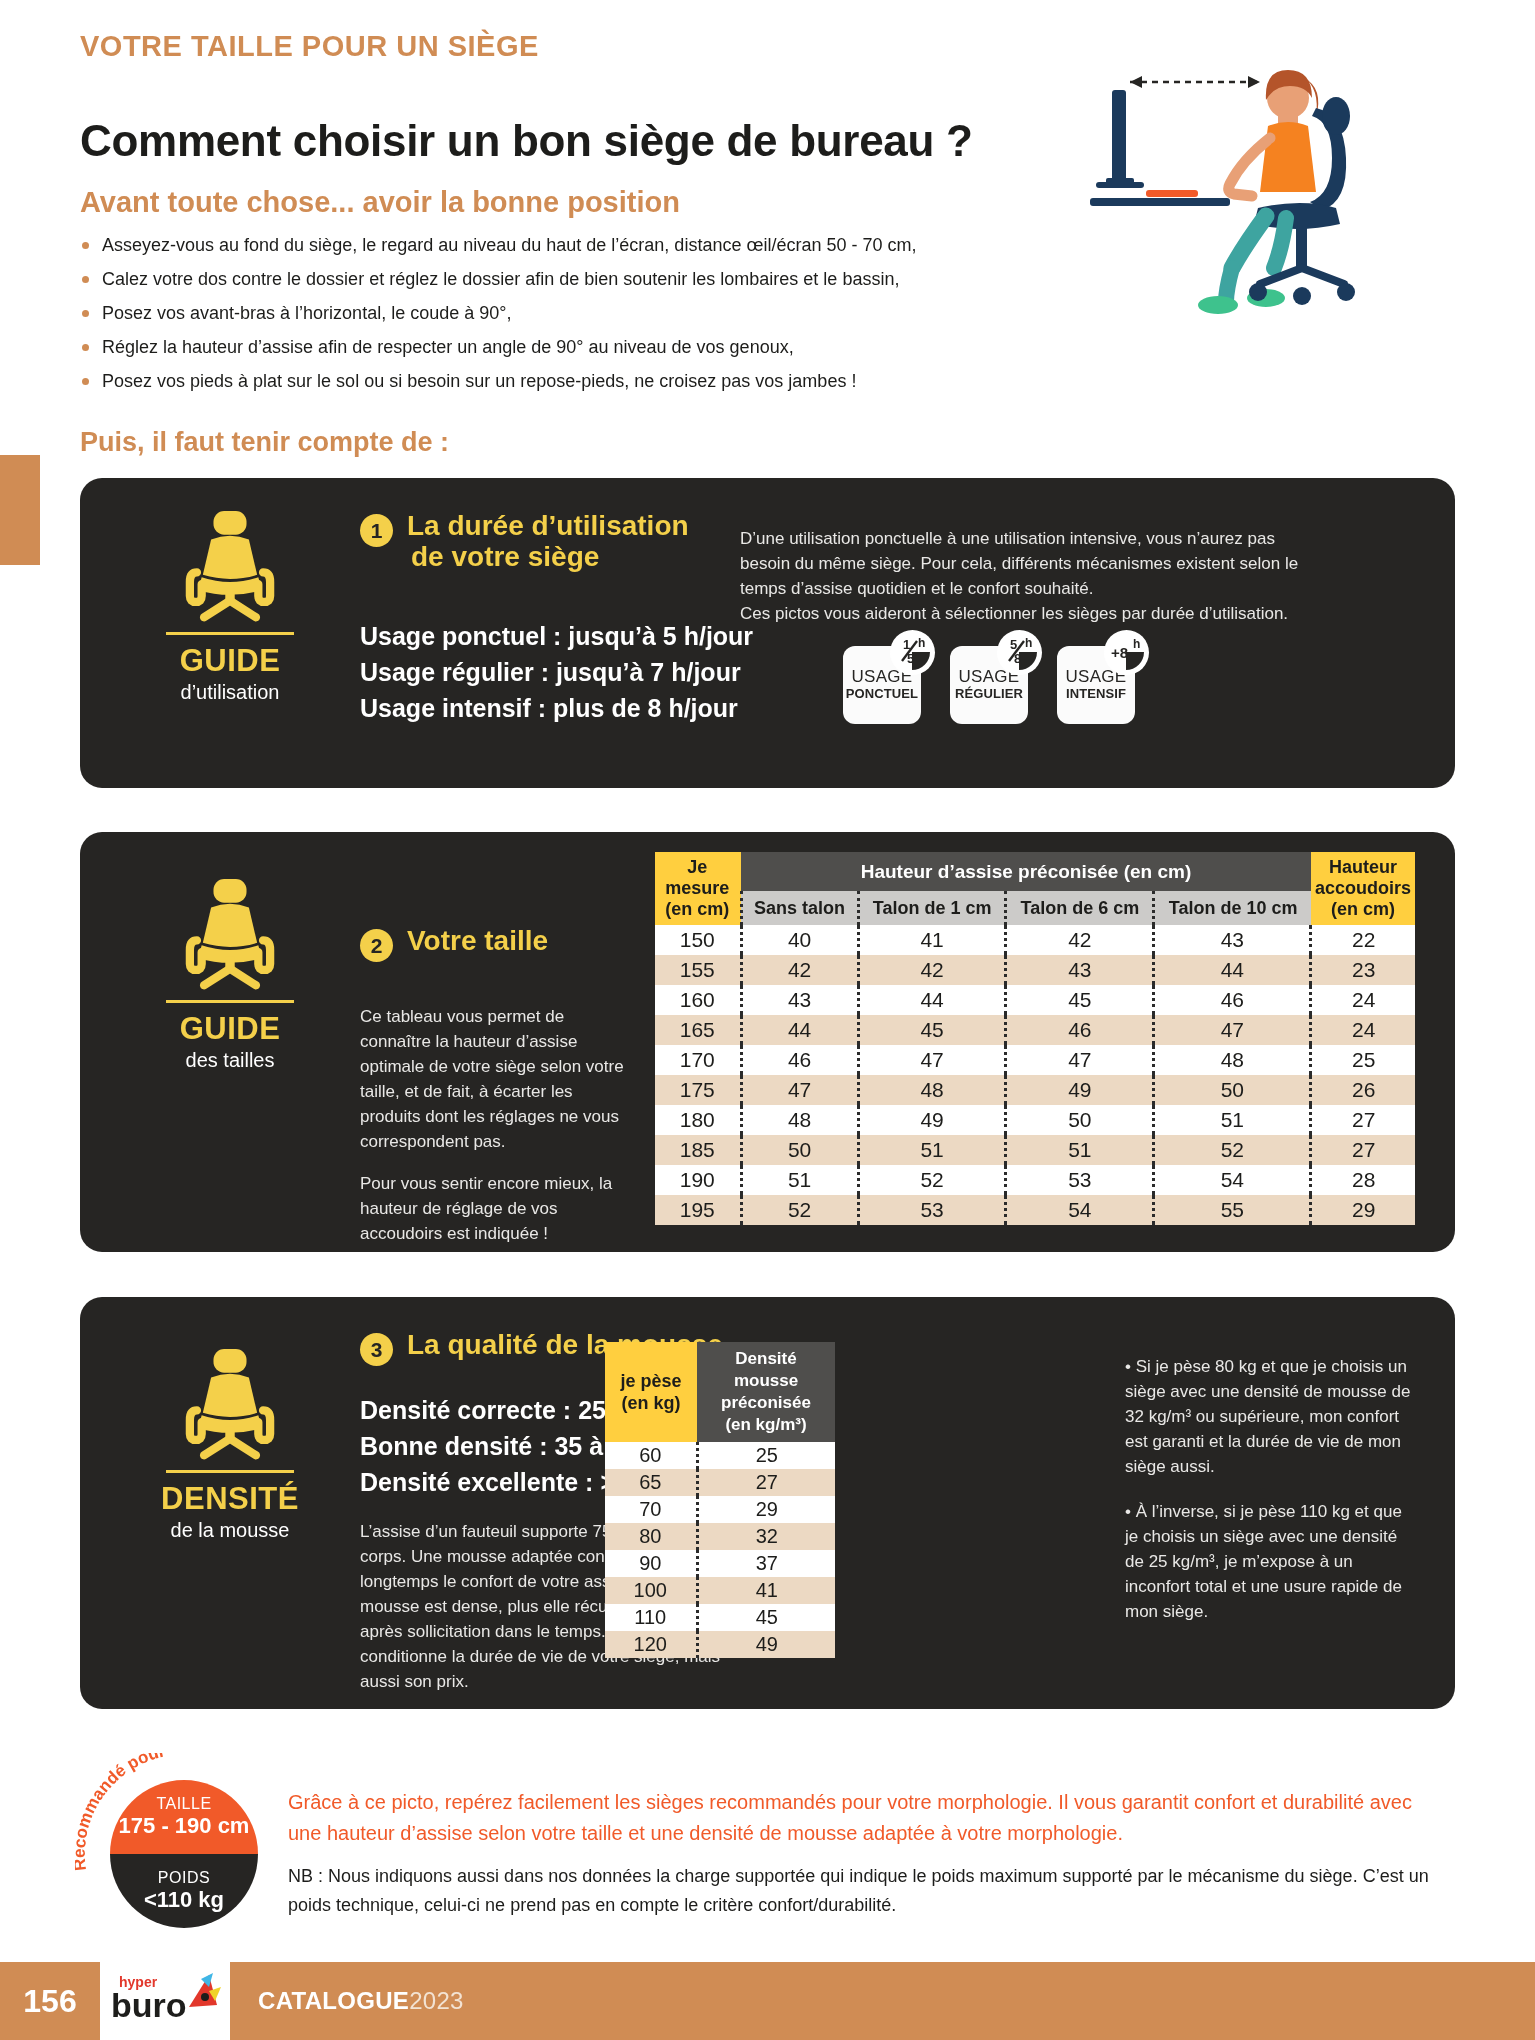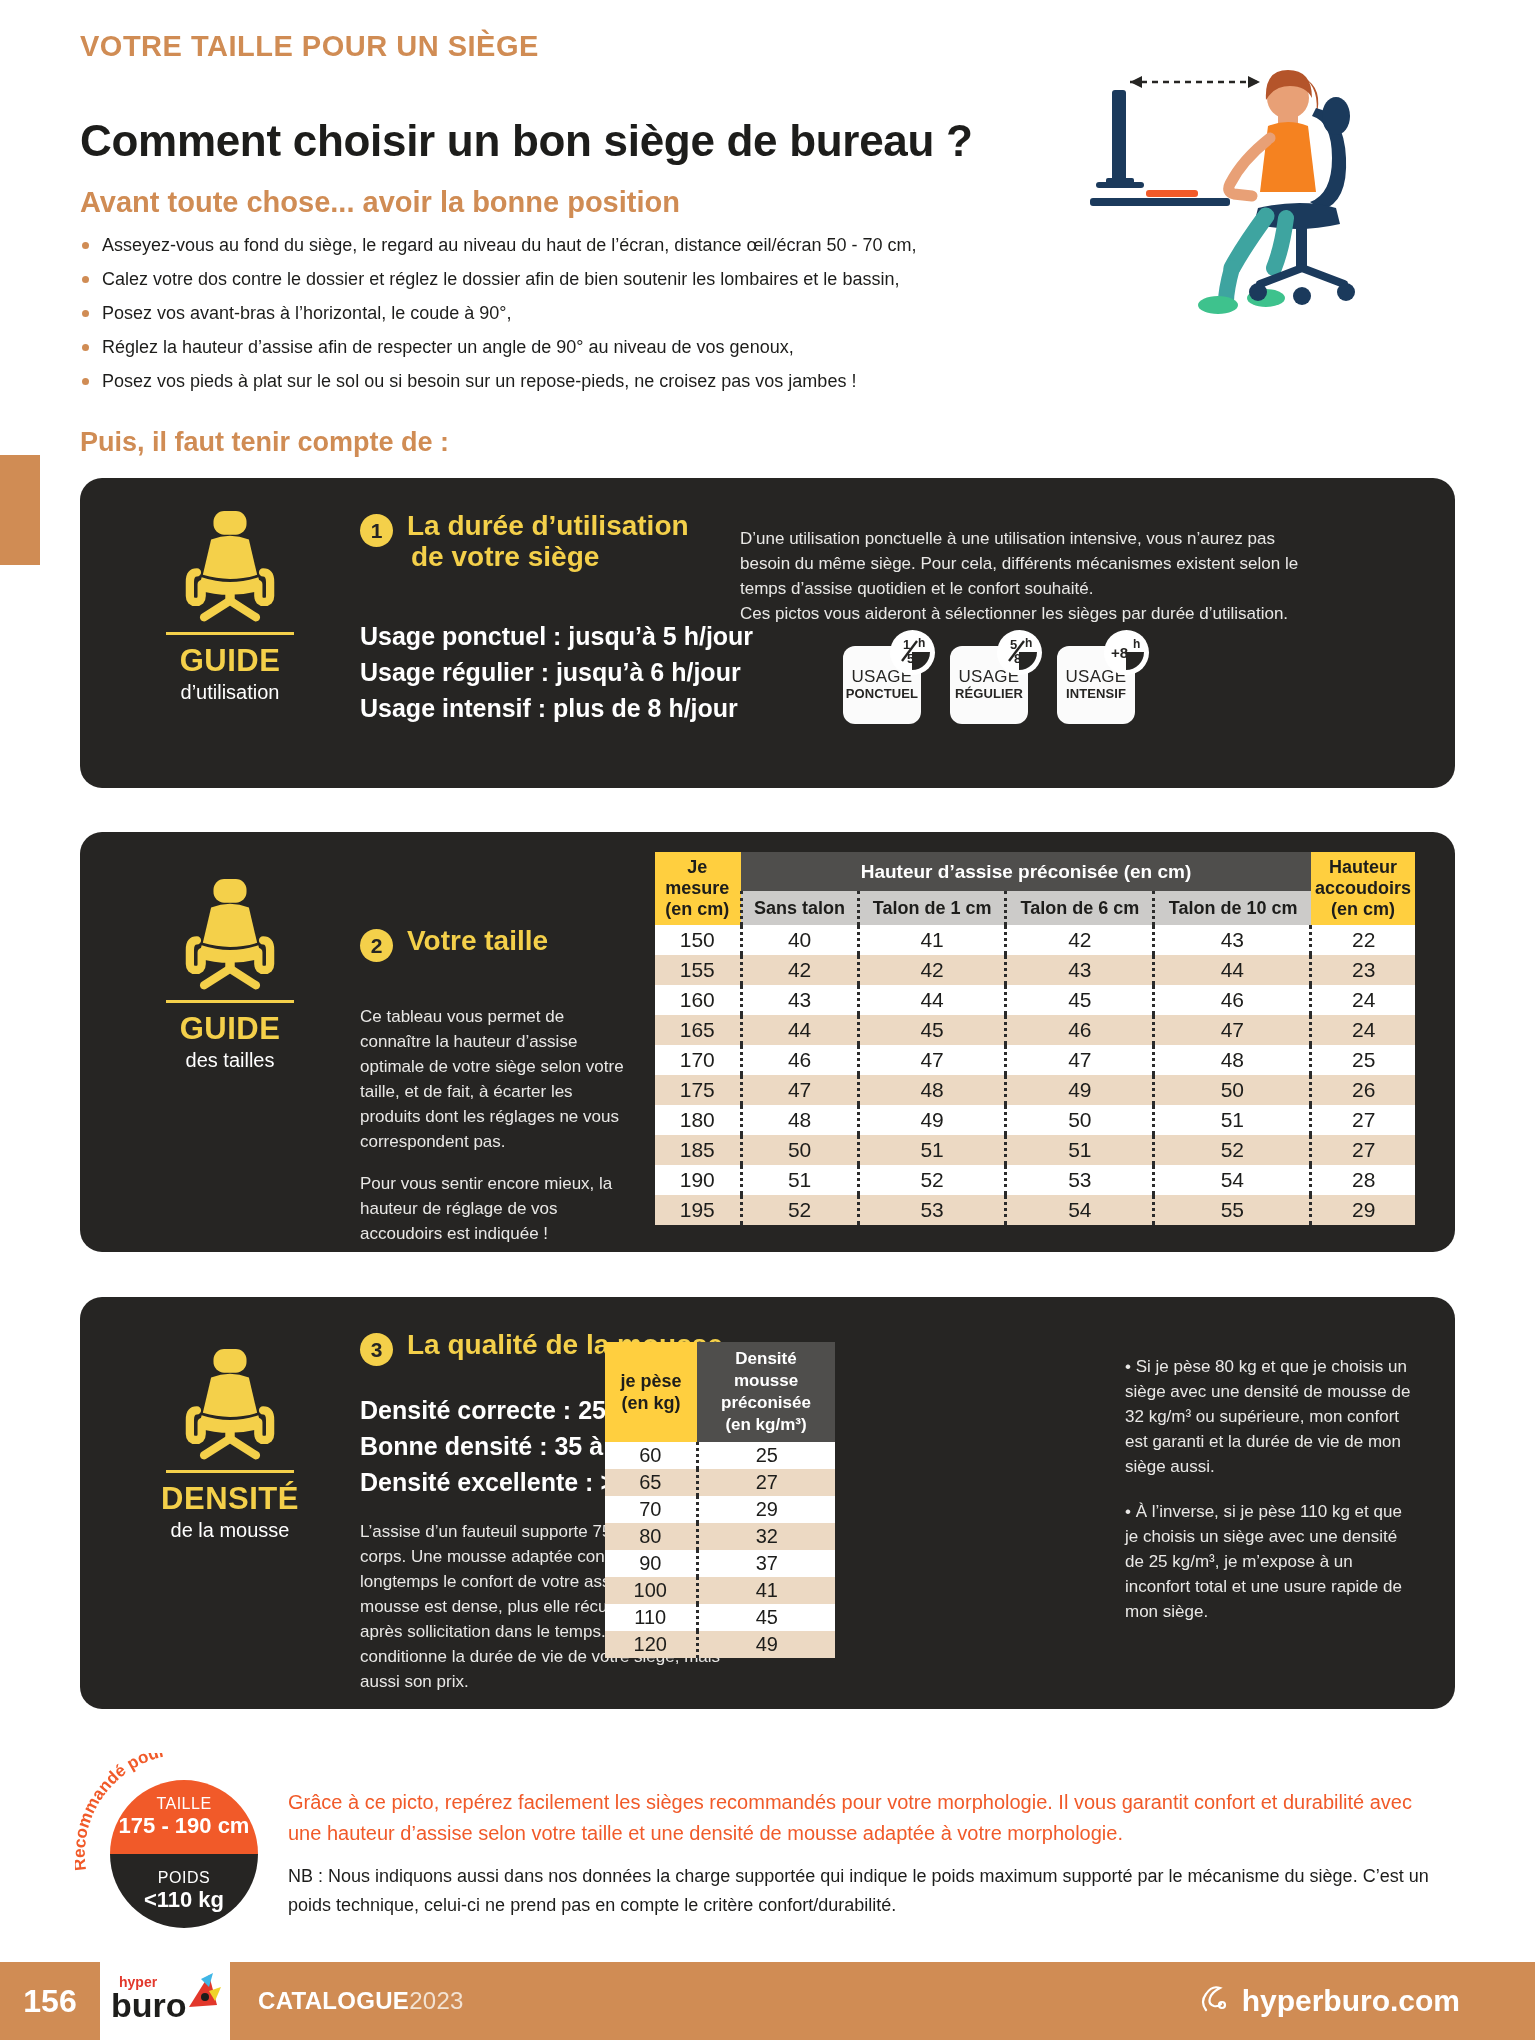--- a/index.html
+++ b/index.html
@@ -247,21 +247,21 @@
         <div class="num-badge">1</div>
         <div class="num-title">
           <span>La durée d’utilisation</span><br>
           <span style="margin-left:4px;">de votre siège</span>
         </div>
       </div>
     </div>
 
     <div style="position:absolute; left:280px; top:140px;">
       <div class="big-line">Usage ponctuel : jusqu’à 5 h/jour</div>
-      <div class="big-line">Usage régulier : jusqu’à 6 h/jour</div>
+      <div class="big-line">Usage régulier : jusqu’à 7 h/jour</div>
       <div class="big-line">Usage intensif : plus de 8 h/jour</div>
     </div>
 
     <div style="position:absolute; left:660px; top:48px; width:570px;">
       <div class="body-text">D’une utilisation ponctuelle à une utilisation intensive, vous n’aurez pas besoin du même siège. Pour cela, différents mécanismes existent selon le temps d’assise quotidien et le confort souhaité.</div>
       <div class="body-text" style="margin-top:0;">Ces pictos vous aideront à sélectionner les sièges par durée d’utilisation.</div>
     </div>
 
     <div class="pictos" style="left:763px; top:168px;">
 
@@ -566,22 +566,15 @@
         <polygon points="104,26 116,22 110,36" fill="#f0d32a"></polygon>
         <circle cx="100" cy="32" r="4" fill="#1d1d1b"></circle>
       </svg>
     </div>
 
     <div class="f-cat">
       <span>CATALOGUE</span>
         <span class="year">2023</span>
     </div>
 
-    <div class="f-site">
-      <svg width="34" height="34" viewBox="0 0 34 34">
-        <path d="M10 26 q-6 -8 0 -16 q6 -9 14 -6 q-8 4 -10 10 q-2 6 4 8 q4 1 7 -2" fill="none" stroke="#fff" stroke-width="2.2" stroke-linecap="round"></path>
-        <circle cx="26" cy="21" r="3" fill="none" stroke="#fff" stroke-width="2.2"></circle>
-      </svg>
-      <span>hyperburo.com</span>
-    </div>
   </div>
 
 </div>
 
 </body></html>

